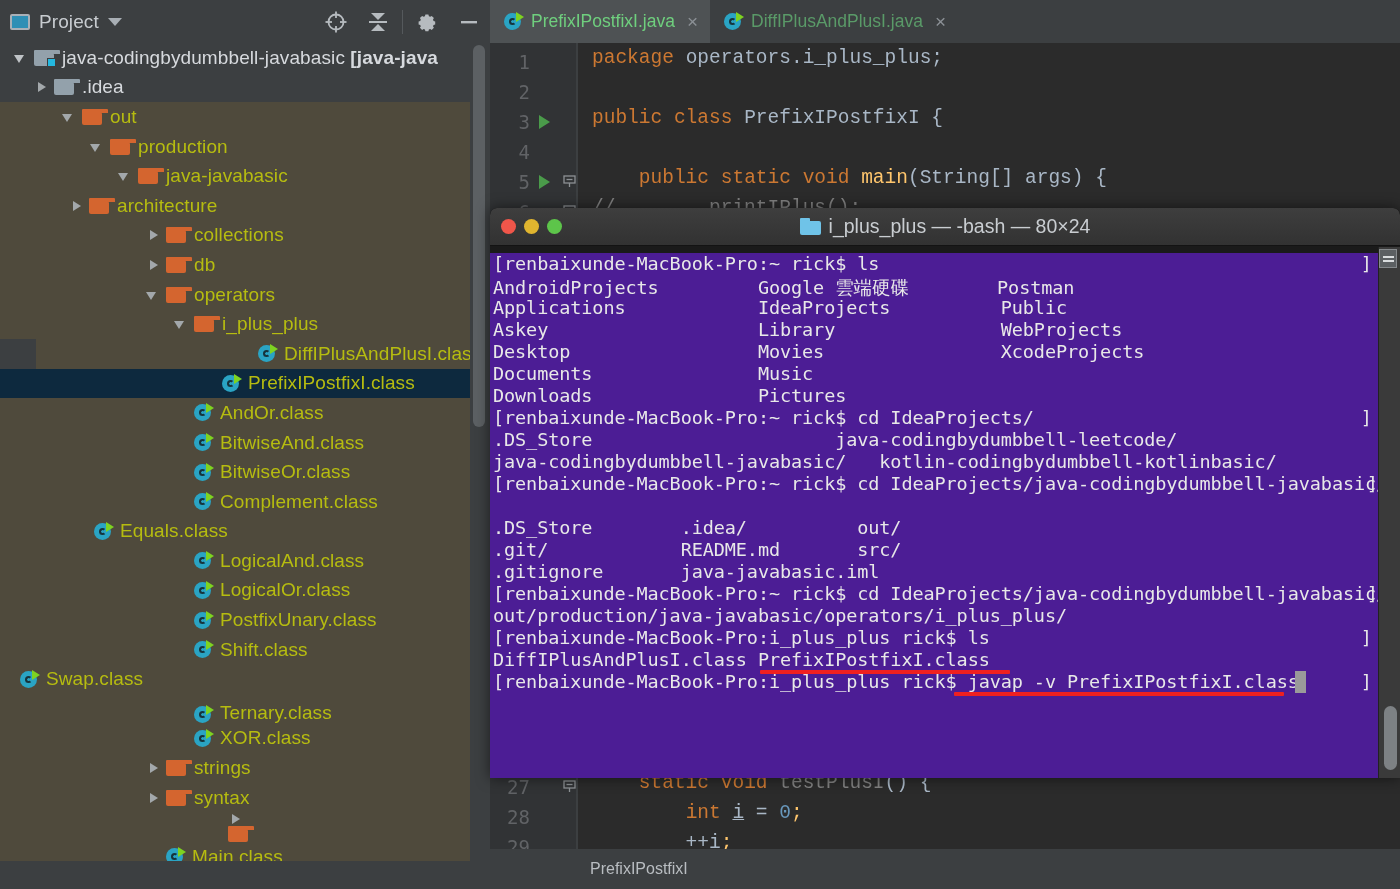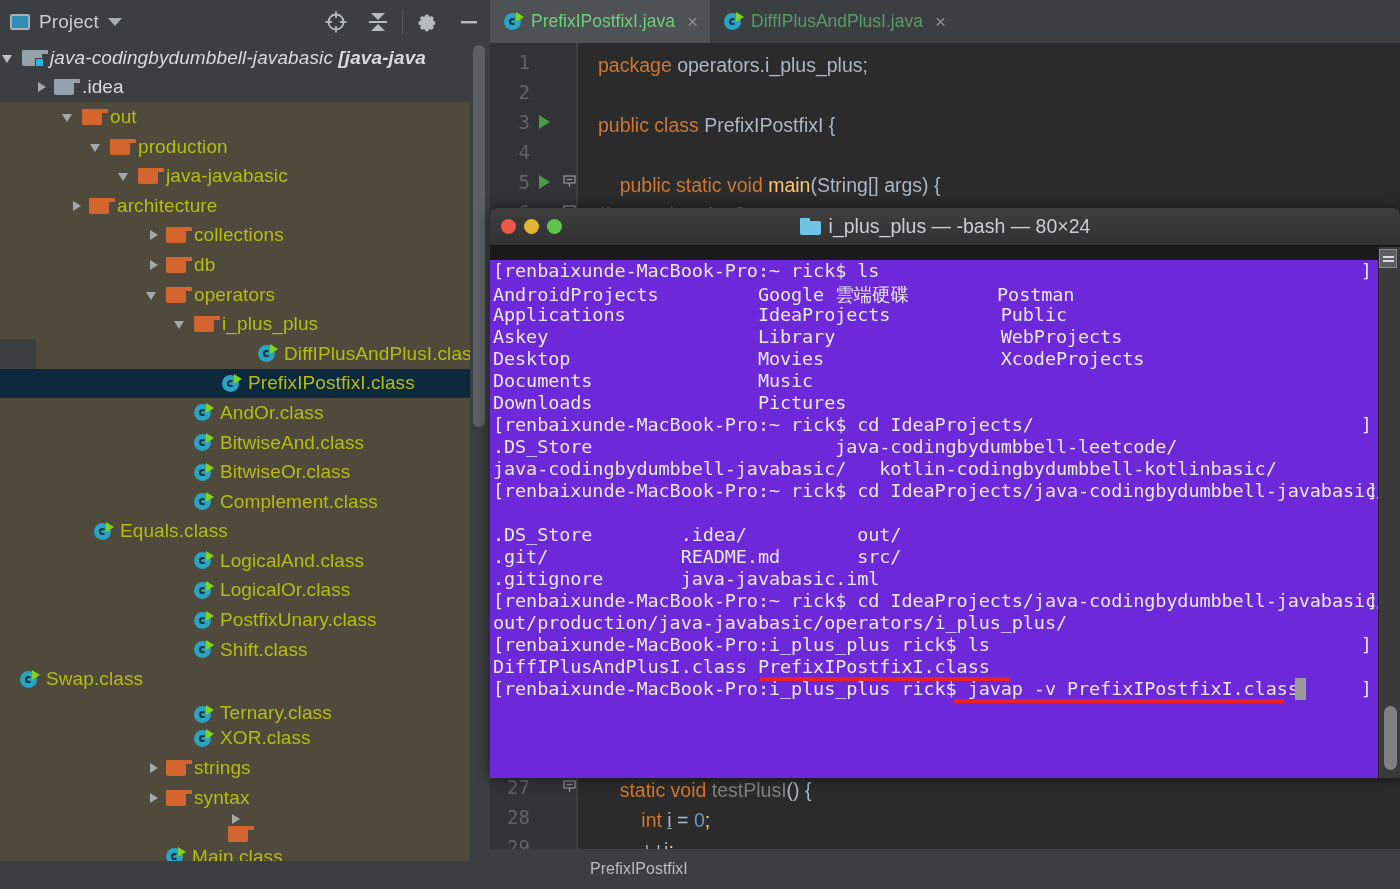--- a/index.html
+++ b/index.html
@@ -159,22 +159,22 @@
     border-top: 7px solid transparent; border-bottom: 7px solid transparent;
   }
   .gfold {
     position: absolute; left: 73px; top: 8px; width: 13px; height: 13px;
   }
   .gfold svg { display: block; }
   .gutter-edge {
     position: absolute; left: 86px; top: 0; width: 2px; height: 806px; background: #3c3f41;
   }
   .cline {
-    position: absolute; left: 108px; height: 30px; display: flex; align-items: flex-end;
-    font-family: Liberation Sans, sans-serif; font-size: 19.5px; white-space: pre;
+    position: absolute; left: 102px; height: 30px; display: flex; align-items: flex-start;
+    font-family: Liberation Mono, monospace; font-size: 19.5px; white-space: pre;
   }
   .kw { color: #cc7832; }
   .pl { color: #a9b7c6; }
   .meth { color: #ffc66d; }
   .cmt { color: #808080; }
   .num { color: #6897bb; }
   .ident-u { color: #a9b7c6; text-decoration: underline; }
 
   .statusbar {
     position: absolute; left: 0; bottom: 0; width: 910px; height: 40px;
@@ -204,22 +204,22 @@
   .tl-title {
     position: absolute; left: 0; right: 0; text-align: center;
     color: #c9cdd1; font-size: 19.5px; display: flex; align-items: center; justify-content: center; gap: 7px;
   }
   .tl-folder {
     width: 22px; height: 17px; position: relative; display: inline-block; vertical-align: -3px;
   }
   .tl-folder .tab2 { position: absolute; left: 0; top: 0; width: 10px; height: 4px; background: #6fc3e8; border-radius: 1px 1px 0 0; }
   .tl-folder .body2 { position: absolute; left: 0; top: 3px; width: 21px; height: 14px; background: #6fc3e8; border-radius: 1px 2px 2px 2px; }
   .term-body {
-    position: absolute; left: 0; top: 52px; width: 910px; height: 531px;
-    background: #6d28d9; overflow: hidden;
+    position: absolute; left: 0; top: 45px; width: 910px; height: 531px;
+    background: #4c1d95; overflow: hidden;
   }
   .tline {
     position: absolute; left: 3px; height: 22px; white-space: pre;
     font-family: "DejaVu Sans Mono", monospace; font-size: 18.5px; color: #e8e8e8;
     letter-spacing: -0.1px;
   }
   .tbracket-r {
     position: absolute; right: 28px; font-family: "DejaVu Sans Mono", monospace;
     font-size: 18.5px; color: #e8e8e8;
   }
@@ -278,21 +278,21 @@
         </div>
         <div class="tool-btn">
           <svg width="24" height="24" viewBox="0 0 24 24">
             <rect x="4" y="11" width="16" height="2.4" fill="#b6bbbf"></rect>
           </svg>
         </div>
       </div>
     </div>
 
     <div class="tree" id="tree">
-        <div class="row" style="padding-left: 2px; font-style: italic;">
+        <div class="row" style="padding-left: 14px;">
           <span class="twisty down"></span>
           <span class="ficon gray">
             <span class="tab"></span>
             <span class="body"></span>
             <span class="badge"></span>
           </span>
           <span class="label white">java-codingbydumbbell-javabasic <b>[java-java</b></span>
         </div>
         <div class="row" style="padding-left: 34px;">
           <span class="twisty right"></span>

